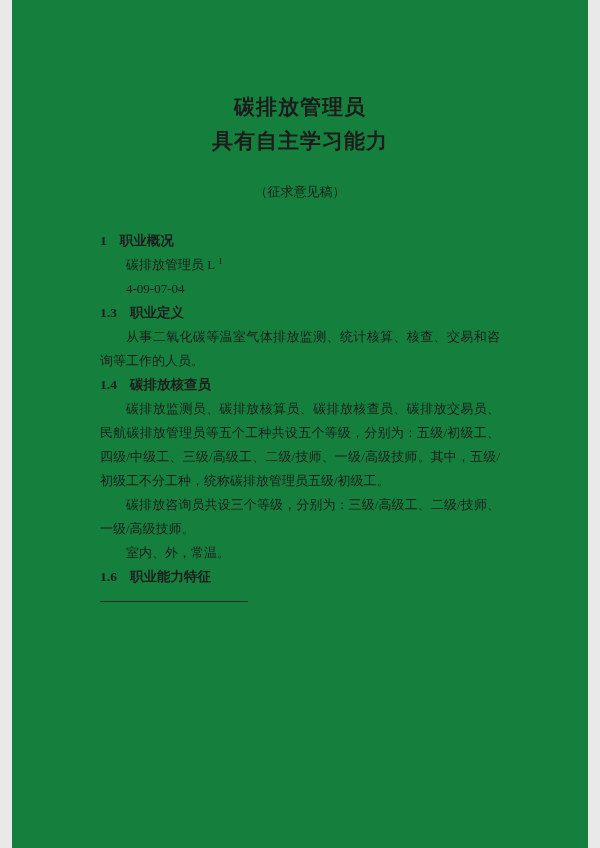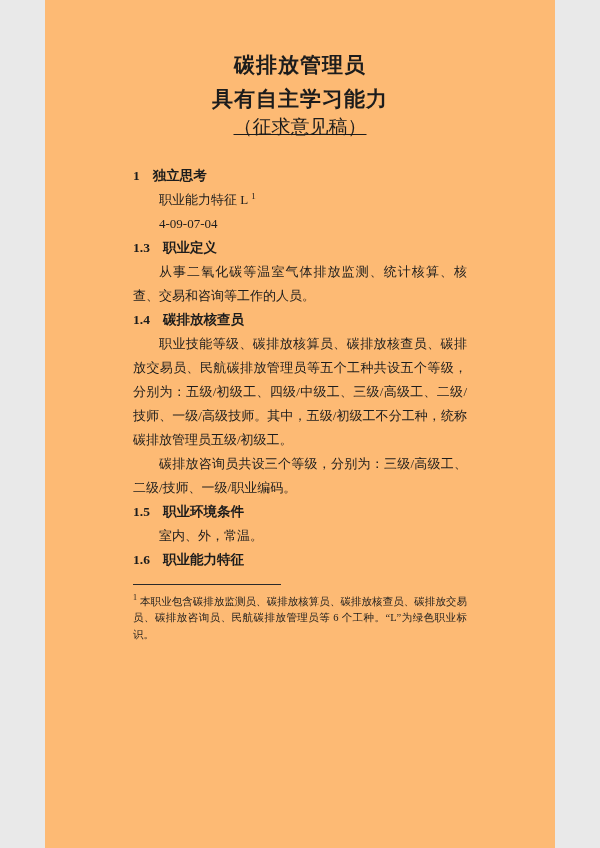--- a/index.html
+++ b/index.html
@@ -2,41 +2,40 @@
 <html><head>
 <meta charset="utf-8">
 <style>
   * { margin: 0; padding: 0; box-sizing: border-box; }
   html, body {
     background: #e9e9e9;
     font-family: "Liberation Serif", "DejaVu Serif", serif;
   }
   .page {
     position: relative;
-    width: 510px;
+    width: 576px;
     height: 848px;
     margin: 0 auto;
-    background: #fdba74;
+    background: #15803d;
     color: #1c1c1c;
-    padding: 48px 88px 0 88px;
+    padding: 90px 88px 0 88px;
     overflow: hidden;
   }
   
   .title-block { text-align: center; }
   .doc-title {
     font-size: 21px;
     font-weight: 700;
     line-height: 34px;
     letter-spacing: 1px;
   }
   .draft-note {
-    font-size: 19px;
+    font-size: 13px;
     line-height: 20px;
-    margin-top: 1px;
-    text-decoration: underline;
+    margin-top: 24px;
   }
   
   .doc-body {
     margin-top: 27px;
     font-size: 13px;
     line-height: 24px;
   }
   .hd {
     font-weight: 700;
     font-size: 13.5px;
@@ -80,38 +79,36 @@
 <div class="page">
 
   <header class="title-block">
     <div class="doc-title">碳排放管理员</div>
     <div class="doc-title">具有自主学习能力</div>
     <div class="draft-note">（征求意见稿）</div>
   </header>
 
   <main class="doc-body">
 
-    <p class="hd"><span class="num">1</span><span>独立思考</span></p>
+    <p class="hd"><span class="num">1</span><span>职业概况</span></p>
 
-    <p class="bd"><span>职业能力特征 L</span><sup class="fn-ref">1</sup></p>
+    <p class="bd"><span>碳排放管理员 L</span><sup class="fn-ref">1</sup></p>
 
     <p class="bd">4-09-07-04</p>
 
     <p class="hd"><span class="num">1.3</span><span>职业定义</span></p>
     <p class="bd">从事二氧化碳等温室气体排放监测、统计核算、核查、交易和咨询等工作的人员。</p>
 
     <p class="hd"><span class="num">1.4</span><span>碳排放核查员</span></p>
-    <p class="bd">职业技能等级、碳排放核算员、碳排放核查员、碳排放交易员、民航碳排放管理员等五个工种共设五个等级，分别为：五级/初级工、四级/中级工、三级/高级工、二级/技师、一级/高级技师。其中，五级/初级工不分工种，统称碳排放管理员五级/初级工。</p>
-    <p class="bd">碳排放咨询员共设三个等级，分别为：三级/高级工、二级/技师、一级/职业编码。</p>
+    <p class="bd">碳排放监测员、碳排放核算员、碳排放核查员、碳排放交易员、民航碳排放管理员等五个工种共设五个等级，分别为：五级/初级工、四级/中级工、三级/高级工、二级/技师、一级/高级技师。其中，五级/初级工不分工种，统称碳排放管理员五级/初级工。</p>
+    <p class="bd">碳排放咨询员共设三个等级，分别为：三级/高级工、二级/技师、一级/高级技师。</p>
 
-    <p class="hd"><span class="num">1.5</span><span>职业环境条件</span></p>
     <p class="bd">室内、外，常温。</p>
 
     <p class="hd"><span class="num">1.6</span><span>职业能力特征</span></p>
 
   </main>
 
   <footer class="footnote">
     <div class="fn-rule"></div>
-    <p class="fn-text"><sup>1</sup><span>本职业包含碳排放监测员、碳排放核算员、碳排放核查员、碳排放交易员、碳排放咨询员、民航碳排放管理员等 6 个工种。“L”为绿色职业标识。</span></p>
   </footer>
 
 </div>
 
 </body></html>

